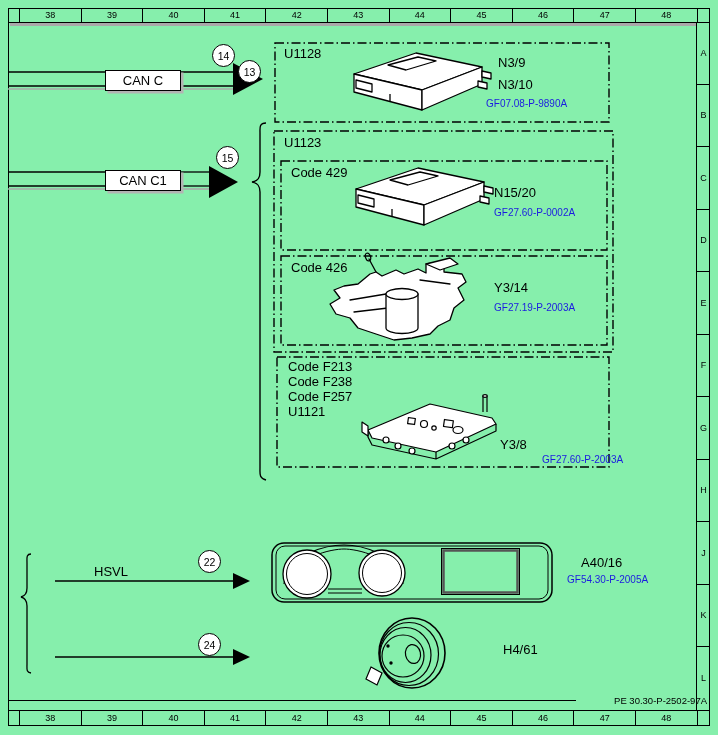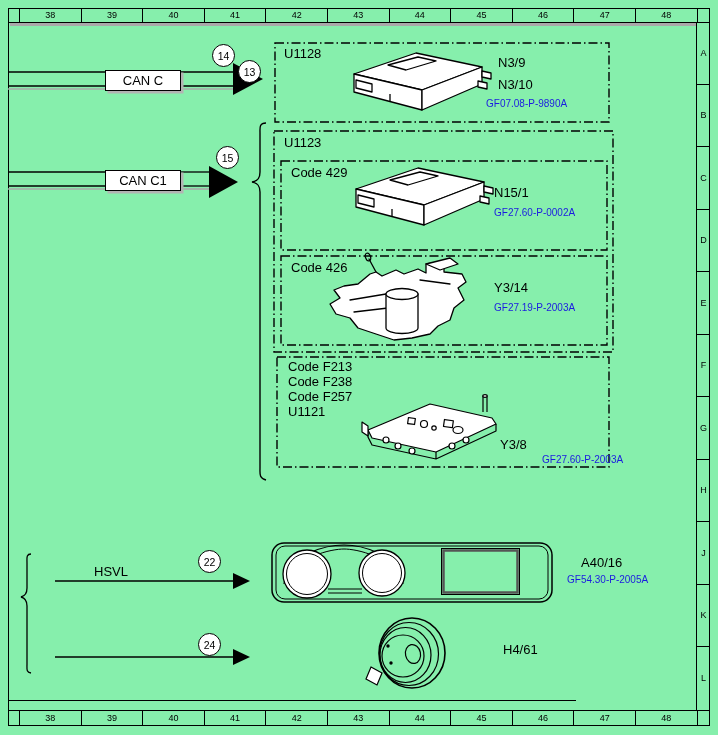--- a/index.html
+++ b/index.html
@@ -219,33 +219,34 @@
   <div class="callout" style="left:198px;top:550px;">22</div>
   <div class="callout" style="left:198px;top:633px;">24</div>
 
   <div class="lbl" style="left:284px;top:47px;">U1128</div>
   <div class="lbl" style="left:498px;top:56px;">N3/9</div>
   <div class="lbl" style="left:498px;top:78px;">N3/10</div>
   <div class="lbl-sm link" style="left:486px;top:98px;">GF07.08-P-9890A</div>
 
   <div class="lbl" style="left:284px;top:136px;">U1123</div>
   <div class="lbl" style="left:291px;top:166px;">Code 429</div>
-  <div class="lbl" style="left:494px;top:186px;">N15/1</div>
+  <div class="lbl" style="left:494px;top:186px;">N15/20</div>
   <div class="lbl-sm link" style="left:494px;top:207px;">GF27.60-P-0002A</div>
 
   <div class="lbl" style="left:291px;top:261px;">Code 426</div>
   <div class="lbl" style="left:494px;top:281px;">Y3/14</div>
   <div class="lbl-sm link" style="left:494px;top:302px;">GF27.19-P-2003A</div>
 
   <div class="lbl" style="left:288px;top:360px;">Code F213</div>
   <div class="lbl" style="left:288px;top:375px;">Code F238</div>
   <div class="lbl" style="left:288px;top:390px;">Code F257</div>
   <div class="lbl" style="left:288px;top:405px;">U1121</div>
   <div class="lbl" style="left:500px;top:438px;">Y3/8</div>
   <div class="lbl-sm link" style="left:494px;top:454px;margin-left:48px;">GF27.60-P-2003A</div>
 
   <div class="lbl" style="left:94px;top:565px;">HSVL</div>
   <div class="lbl" style="left:581px;top:556px;">A40/16</div>
   <div class="lbl-sm link" style="left:567px;top:574px;">GF54.30-P-2005A</div>
 
   <div class="lbl" style="left:503px;top:643px;">H4/61</div>
 
+  <div class="pe">PE 30.30-P-2502-97A</div>
 </div>
 
 </body></html>

